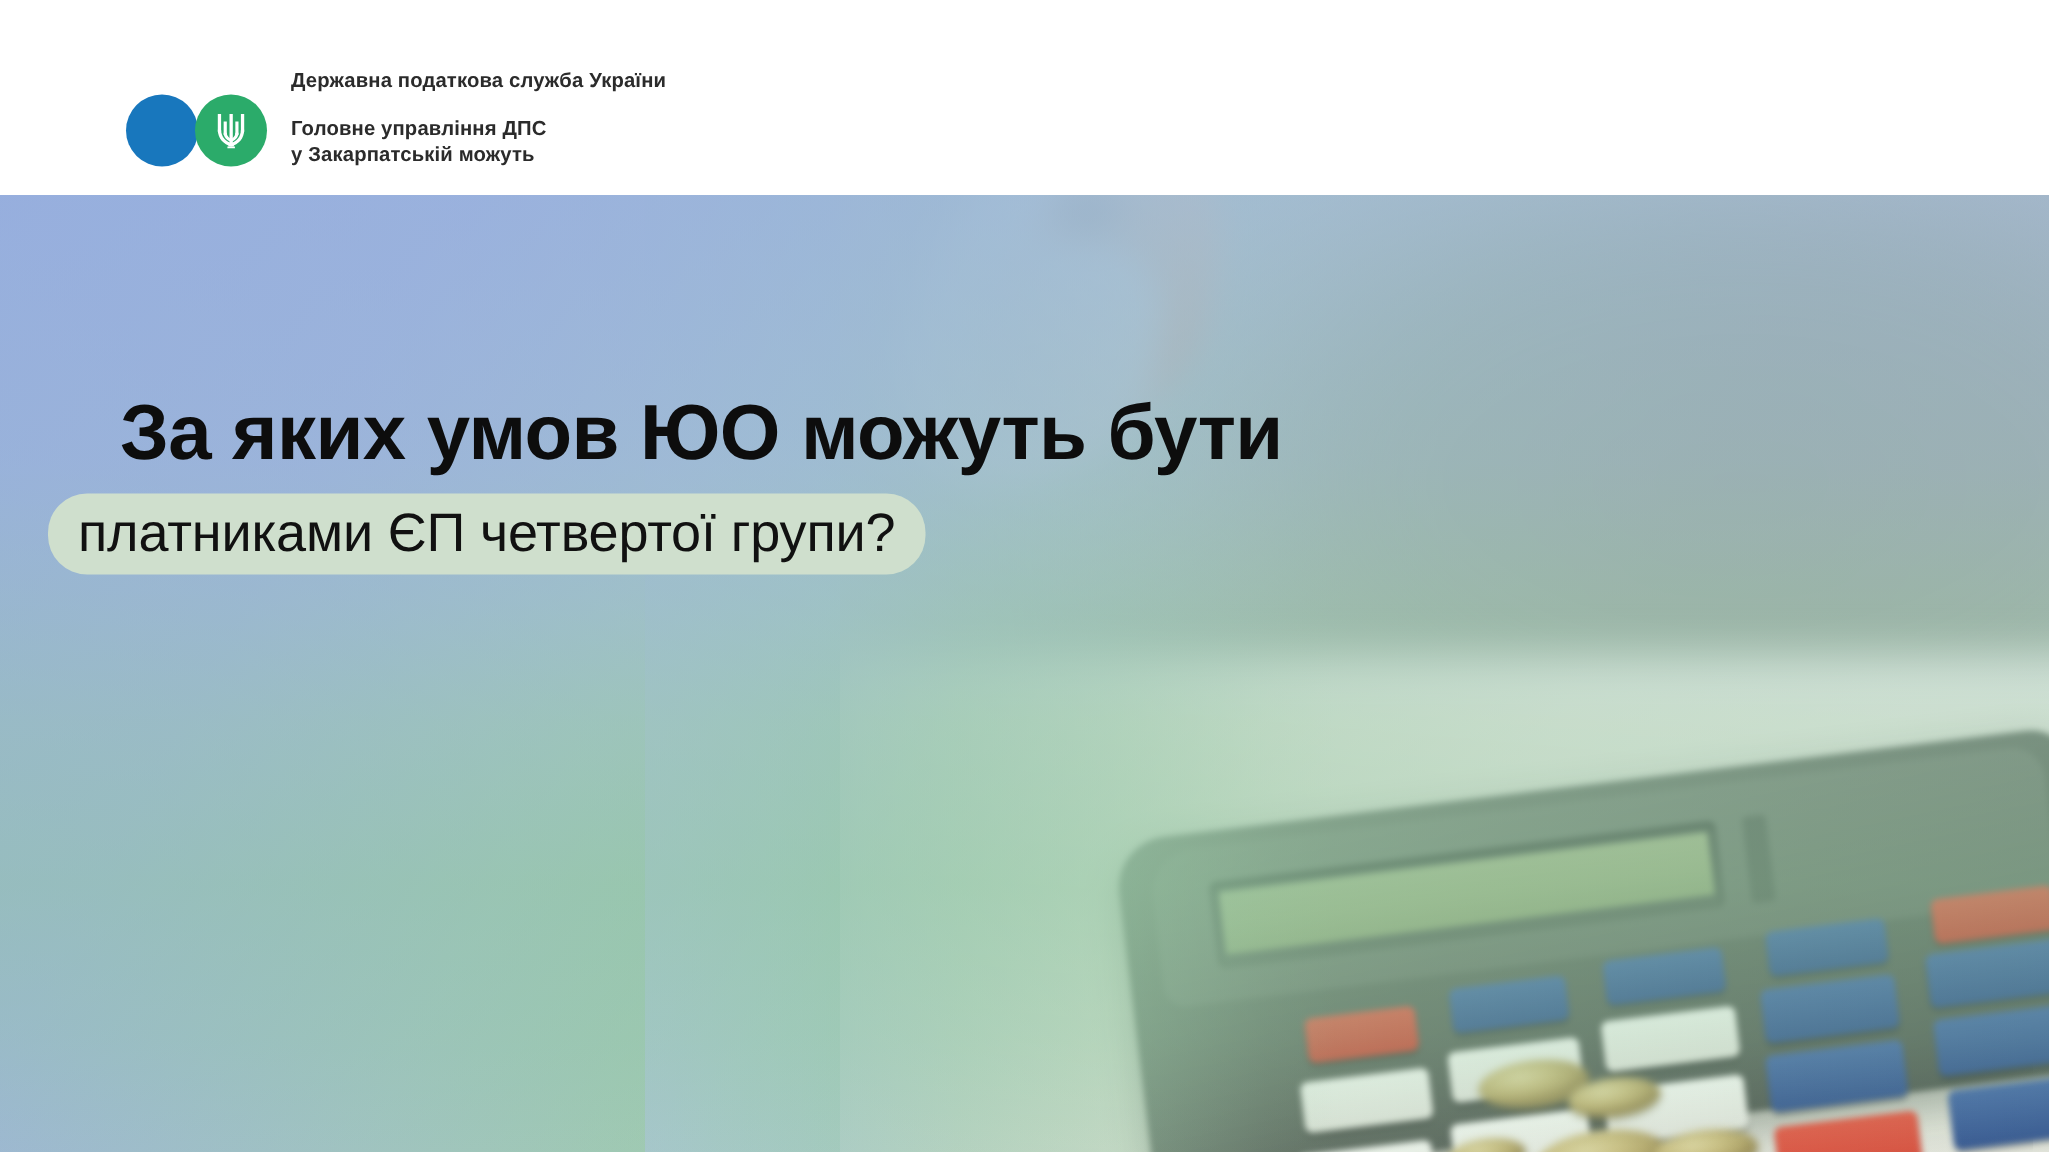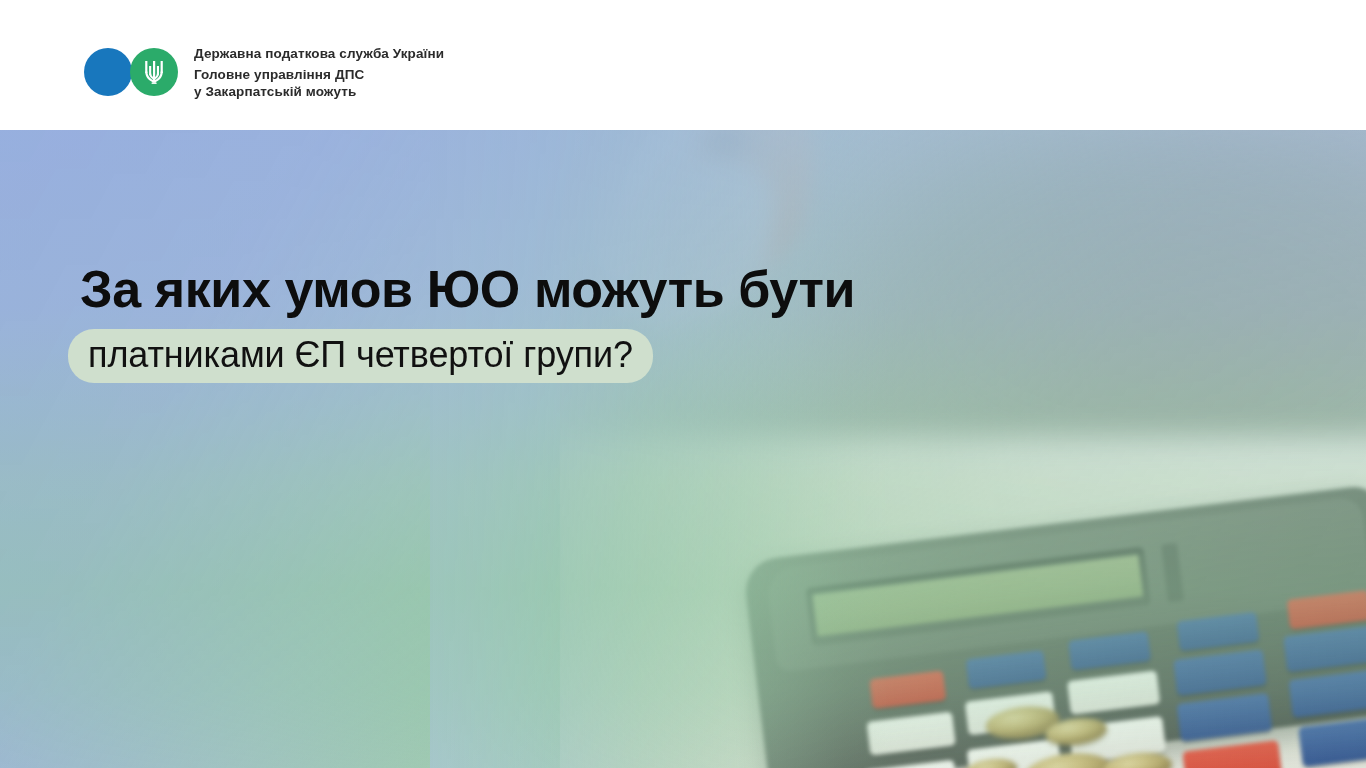--- a/index.html
+++ b/index.html
@@ -28,21 +28,21 @@
     width: 1366px;
     height: 130px;
     background: #ffffff;
     z-index: 40;
   }
   .brand {
     position: absolute;
     left: 84px;
     top: 44px;
     display: flex;
-    align-items: center;
+    align-items: flex-end;
     gap: 14px;
   }
   .brand-marks {
     position: relative;
     width: 96px;
     height: 48px;
     flex: 0 0 auto;
   }
   .circle-blue {
     position: absolute;
@@ -82,21 +82,21 @@
   }
   .brand-line2,
   .brand-line3 {
     font-size: 13.5px;
     font-weight: bold;
     color: #2b2b2b;
     letter-spacing: 0.1px;
     line-height: 17px;
     white-space: nowrap;
   }
-  .brand-line2 { margin-top: 3px; }
+  .brand-line2 { margin-top: 14px; }
 
   
   .hero {
     position: absolute;
     left: 0;
     top: 130px;
     width: 1366px;
     height: 638px;
     overflow: hidden;
   }
@@ -304,21 +304,21 @@
     padding: 0 12px 0 80px;
     font-size: 52px;
     font-weight: bold;
     line-height: 62px;
     letter-spacing: -0.4px;
     color: #0d0d0d;
     white-space: nowrap;
   }
   .title-sub-wrap {
     margin-top: 9px;
-    padding-left: 68px;
+    padding-left: 32px;
   }
   .title-sub {
     display: inline-block;
     background: #cfdfcd;
     color: #111111;
     font-size: 36px;
     font-weight: normal;
     line-height: 44px;
     letter-spacing: -0.1px;
     padding: 4px 20px 6px 20px;

